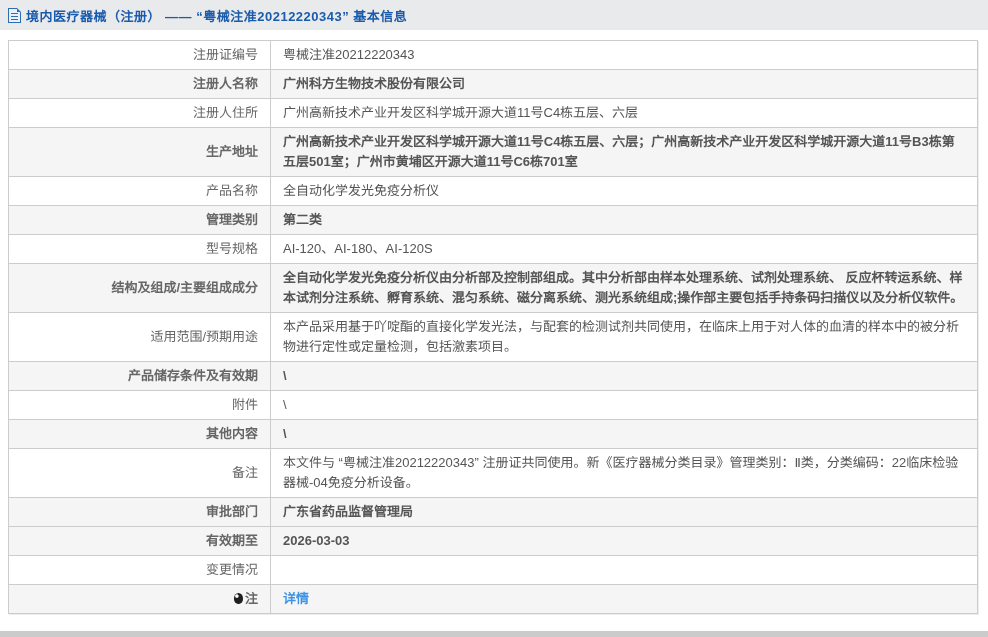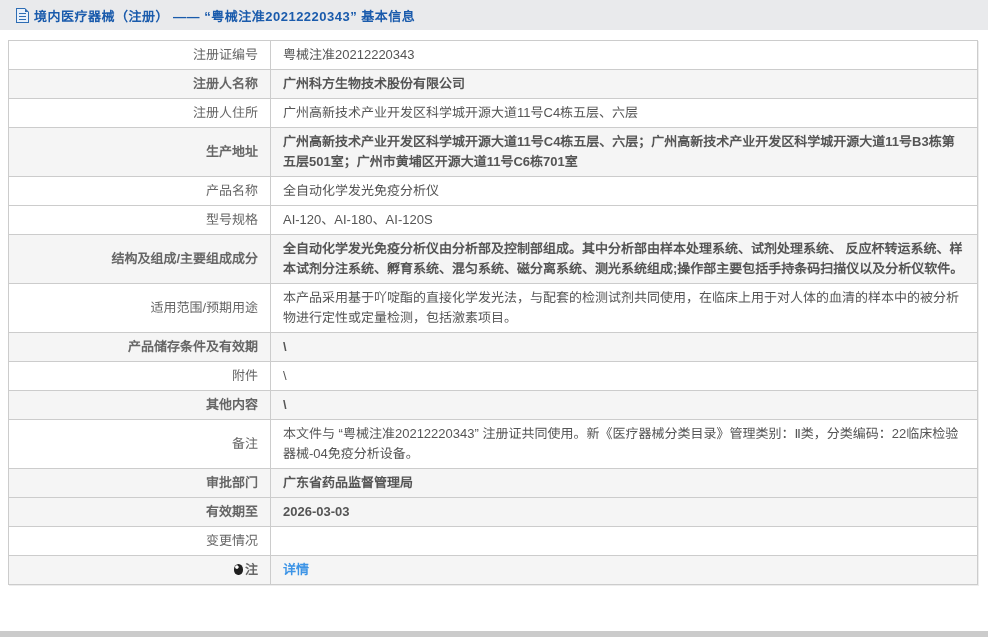--- a/index.html
+++ b/index.html
@@ -15,21 +15,21 @@
     width: 988px;
     min-height: 631px;
     background: #ffffff;
   }
   
   .header-bar {
     height: 30px;
     background: #e9eaec;
     display: flex;
     align-items: center;
-    padding-left: 16px;
+    padding-left: 8px;
   }
   .doc-icon {
     width: 13px;
     height: 15px;
     margin-right: 5px;
     position: relative;
     border: 1px solid #2e6db4;
     background: #e8f0fa;
     flex: 0 0 auto;
   }
@@ -125,20 +125,24 @@
             <td class="value-cell">广州高新技术产业开发区科学城开源大道11号C4栋五层、六层</td>
           </tr>
           <tr class="stripe">
             <td class="label-cell">生产地址</td>
             <td class="value-cell">广州高新技术产业开发区科学城开源大道11号C4栋五层、六层；广州高新技术产业开发区科学城开源大道11号B3栋第五层501室；广州市黄埔区开源大道11号C6栋701室</td>
           </tr>
           <tr>
             <td class="label-cell">产品名称</td>
             <td class="value-cell">全自动化学发光免疫分析仪</td>
           </tr>
+          <tr class="stripe">
+            <td class="label-cell">管理类别</td>
+            <td class="value-cell">第二类</td>
+          </tr>
           <tr>
             <td class="label-cell">型号规格</td>
             <td class="value-cell">AI-120、AI-180、AI-120S</td>
           </tr>
           <tr class="stripe">
             <td class="label-cell">结构及组成/主要组成成分</td>
             <td class="value-cell">全自动化学发光免疫分析仪由分析部及控制部组成。其中分析部由样本处理系统、试剂处理系统、 反应杯转运系统、样本试剂分注系统、孵育系统、混匀系统、磁分离系统、测光系统组成;操作部主要包括手持条码扫描仪以及分析仪软件。</td>
           </tr>
           <tr>
             <td class="label-cell">适用范围/预期用途</td>

